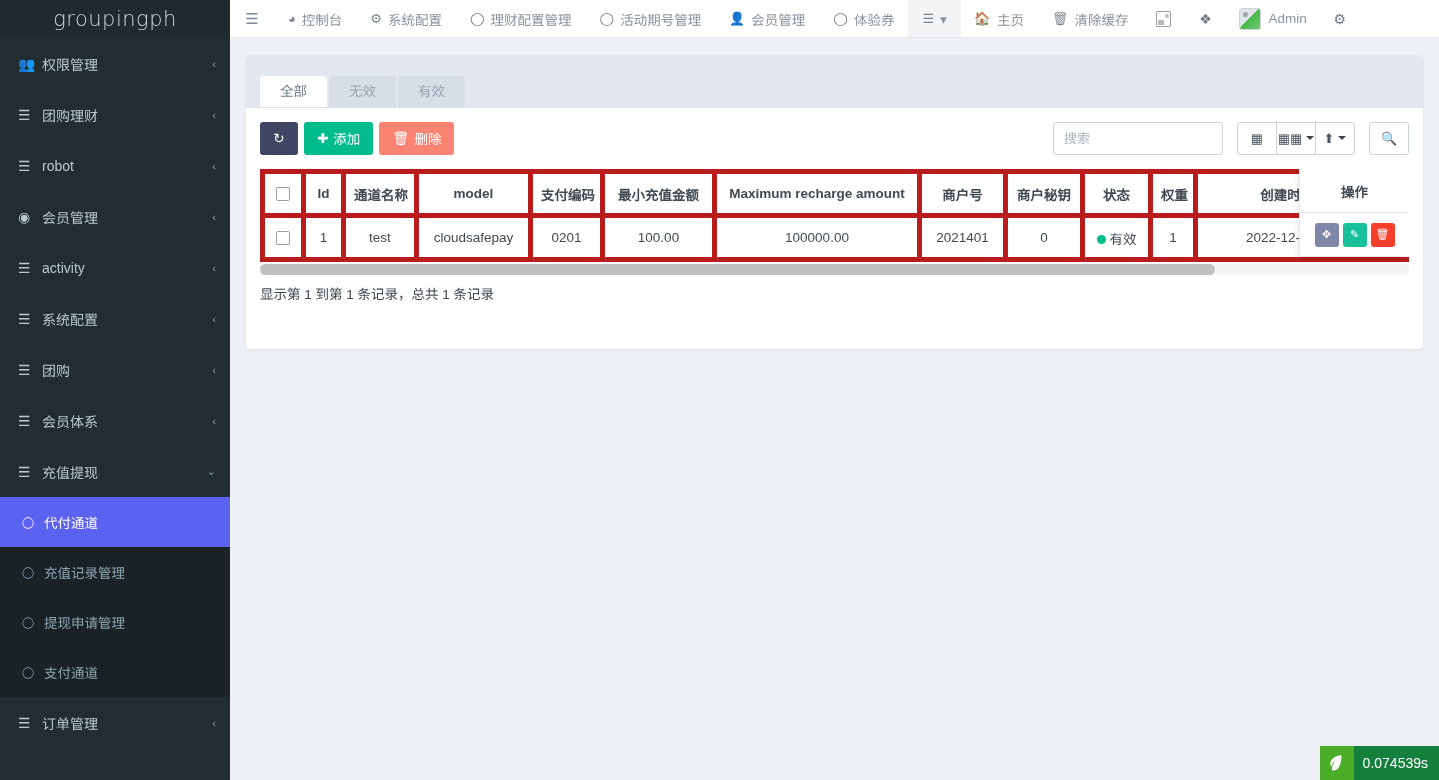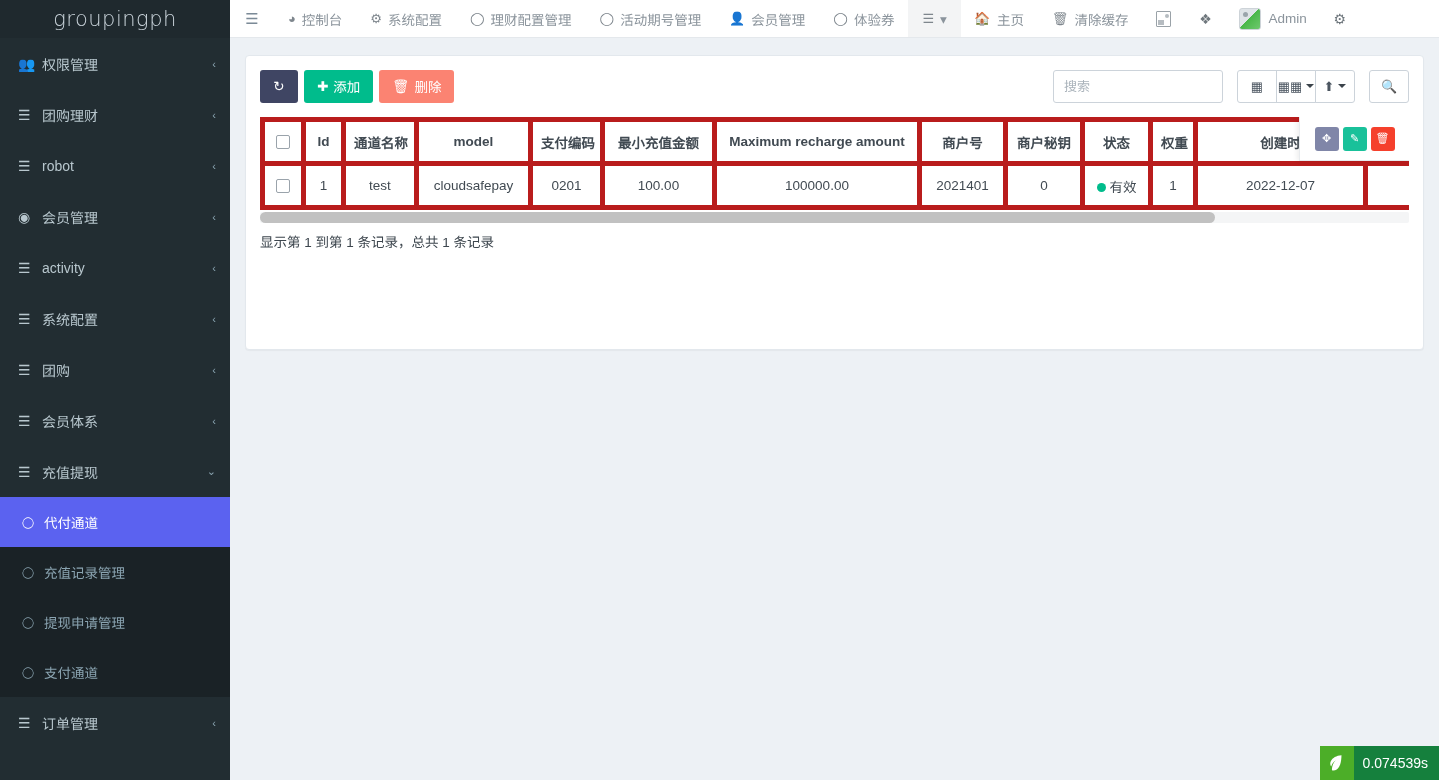--- a/index.html
+++ b/index.html
@@ -418,20 +418,31 @@
     <div class="tn-user">
       <span class="avatar"></span>
       <span>Admin</span>
     </div>
     <div class="tn-icon-btn">⚙</div>
   </nav>
 
   <main class="content">
     <section class="panel">
 
+      <div class="panel-head">
+        <div class="tab active">
+          <span>全部</span>
+        </div>
+        <div class="tab">
+          <span>无效</span>
+        </div>
+        <div class="tab">
+          <span>有效</span>
+        </div>
+      </div>
 
       <div class="panel-body">
 
         <div class="toolbar">
           <button class="btn btn-refresh">
             <span>↻</span>
           </button>
           <button class="btn btn-add">
             <span>✚</span>
             <span>添加</span>
@@ -513,20 +524,21 @@
                   <span class="status-dot"></span><span>有效</span>
                 </td>
                 <td>1</td>
                 <td>2022-12-07</td>
                 <td></td>
               </tr>
             </tbody>
           </table>
 
           <div class="ops-col">
+            <div class="ops-head">操作</div>
             <div class="ops-body">
               <button class="op-btn op-move">
                 <span>✥</span>
               </button>
               <button class="op-btn op-edit">
                 <span>✎</span>
               </button>
               <button class="op-btn op-del">
                 <span>🗑</span>
               </button>

